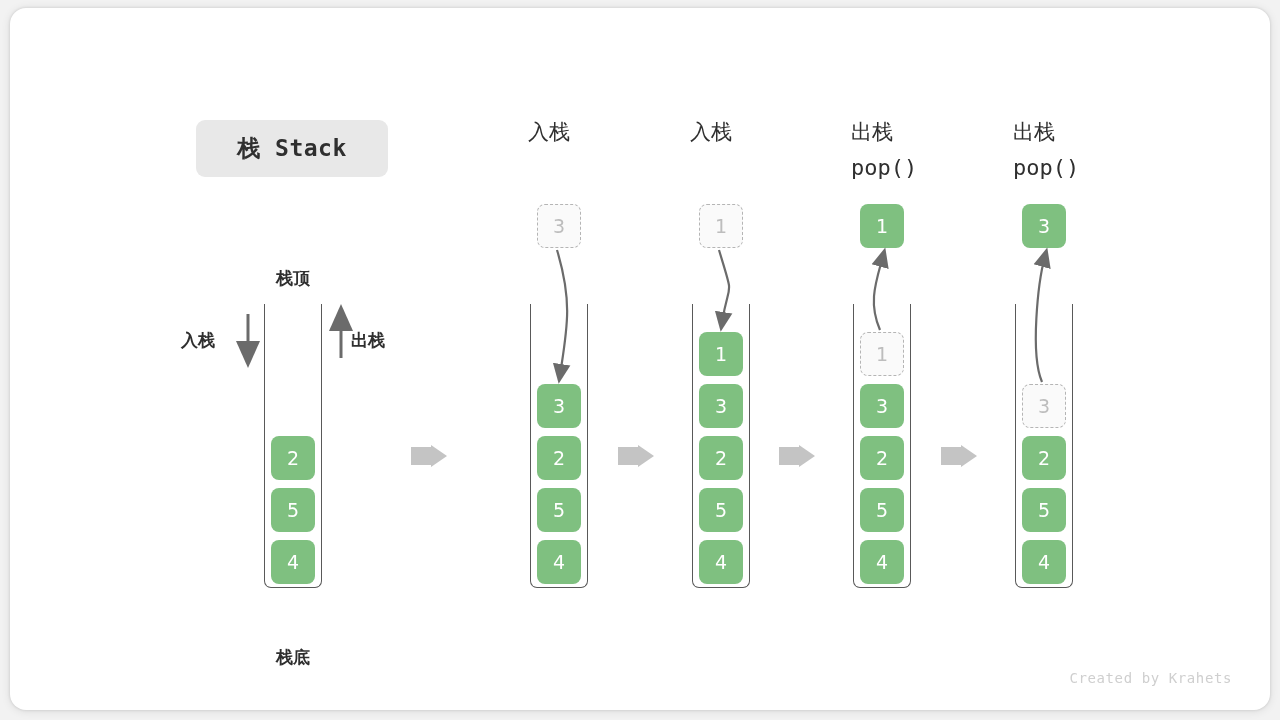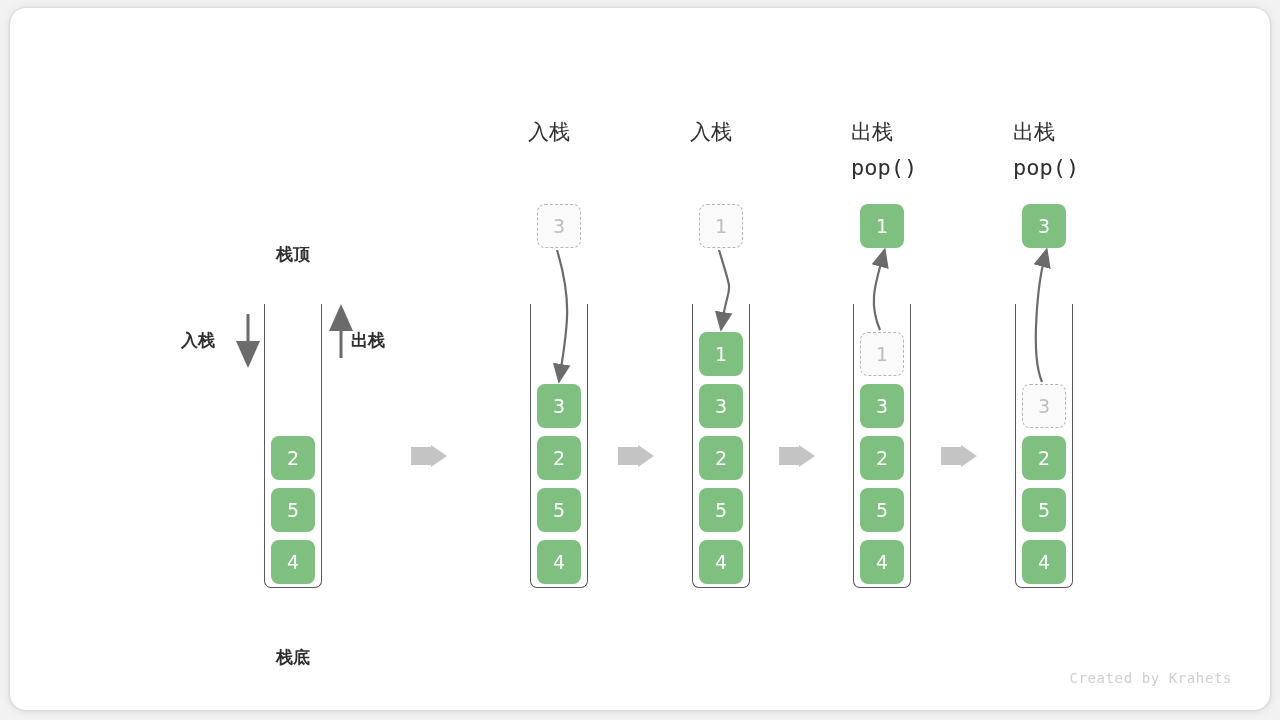--- a/index.html
+++ b/index.html
@@ -124,27 +124,30 @@
     height: 720px;
     pointer-events: none;
   }
 </style>
 </head>
 <body>
 
 <div id="canvas">
   <div class="card">
 
+    <div class="title-box">
+      <span>栈 Stack</span>
+    </div>
 
     <div id="left-stack-group">
         <div class="stack-frame" style="left: 254px; top: 296px; width: 58px; height: 284px;"></div>
         <div class="cell solid" style="left: 261px; top: 428px;">2</div>
         <div class="cell solid" style="left: 261px; top: 480px;">5</div>
         <div class="cell solid" style="left: 261px; top: 532px;">4</div>
-        <div class="cap-label" style="left: 224px; top: 235px; width: 118px;">栈顶</div>
+        <div class="cap-label" style="left: 224px; top: 259px; width: 118px;">栈顶</div>
         <div class="cap-label" style="left: 224px; top: 638px; width: 118px;">栈底</div>
         <div class="side-label" style="left: 171px; top: 321px;">入栈</div>
         <div class="side-label" style="left: 341px; top: 321px;">出栈</div>
       </div>
 
     <div id="steps-group">
         <div class="col-head" style="left: 518px; top: 106px;"><div class="cn">入栈</div></div>
         <div class="stack-frame" style="left: 520px; top: 296px; width: 58px; height: 284px;"></div>
         <div class="cell solid" style="left: 527px; top: 376px;">3</div>
         <div class="cell solid" style="left: 527px; top: 428px;">2</div>

